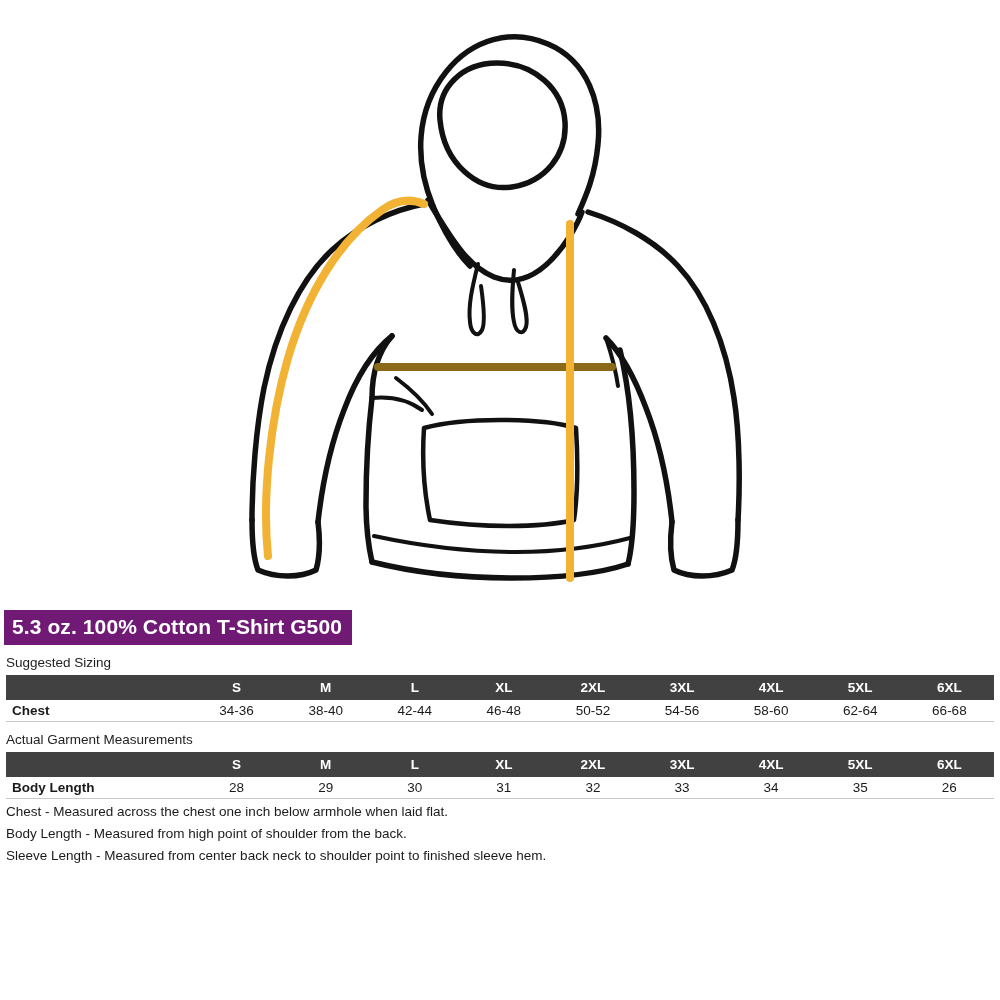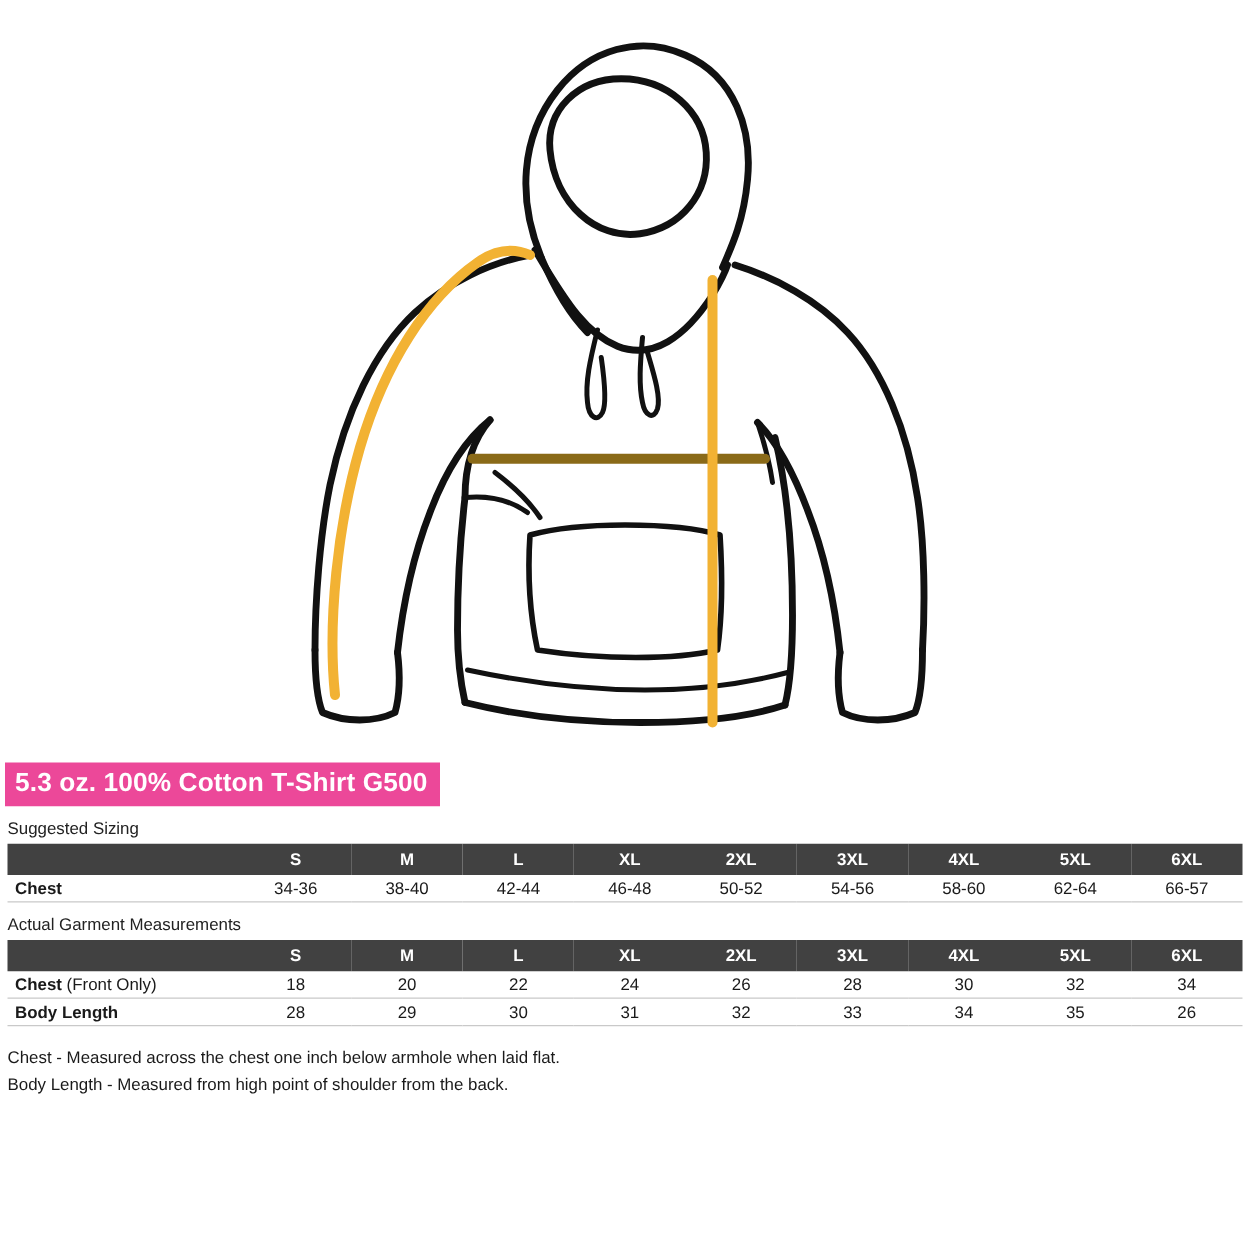--- a/index.html
+++ b/index.html
@@ -22,21 +22,21 @@
     height: 600px;
     position: relative;
   }
   #illustration svg {
     display: block;
   }
 
   
   .title-band {
     display: inline-block;
-    background: #ec4899;
+    background: #701a75;
     color: #ffffff;
     font-size: 21px;
     font-weight: bold;
     padding: 5px 10px 6px 8px;
     margin: 0 0 0 0;
     letter-spacing: 0.1px;
     line-height: 1.15;
   }
   .title-wrap {
     padding-left: 4px;
@@ -85,21 +85,21 @@
     border-bottom: 1px solid #c9c9c9;
   }
   table.size-table tbody tr:first-child {
     border-top: none;
     margin-left: 39px;
   }
   col.c-label { width: 186px; }
   col.c-val { width: 89.1px; }
 
   .notes {
-    margin: 14px 0 0 6px;
+    margin: 2px 0 0 6px;
     font-size: 13.5px;
     line-height: 1.62;
     color: #1a1a1a;
   }
 </style>
 </head>
 <body>
 
 <div id="illustration">
   <svg width="1000" height="600" viewBox="0 0 1000 600" xmlns="http://www.w3.org/2000/svg" aria-hidden="true">
@@ -190,21 +190,21 @@
     <tr>
       <td class="rowhead"><span>Chest</span><span class="sub"></span></td>
       <td>34-36</td>
       <td>38-40</td>
       <td>42-44</td>
       <td>46-48</td>
       <td>50-52</td>
       <td>54-56</td>
       <td>58-60</td>
       <td>62-64</td>
-      <td>66-57</td>
+      <td>66-68</td>
     </tr>
   </tbody>
 </table>
 
 <div class="section-label">Actual Garment Measurements</div>
 
 <table class="size-table">
   <colgroup>
     <col class="c-label">
       <col class="c-val">
@@ -226,42 +226,31 @@
       <th>XL</th>
       <th>2XL</th>
       <th>3XL</th>
       <th>4XL</th>
       <th>5XL</th>
       <th>6XL</th>
     </tr>
   </thead>
   <tbody>
     <tr>
-      <td class="rowhead"><span>Chest</span><span class="sub"> (Front Only)</span></td>
-      <td>18</td>
-      <td>20</td>
-      <td>22</td>
-      <td>24</td>
-      <td>26</td>
-      <td>28</td>
-      <td>30</td>
-      <td>32</td>
-      <td>34</td>
-    </tr>
-    <tr>
       <td class="rowhead"><span>Body Length</span><span class="sub"></span></td>
       <td>28</td>
       <td>29</td>
       <td>30</td>
       <td>31</td>
       <td>32</td>
       <td>33</td>
       <td>34</td>
       <td>35</td>
       <td>26</td>
     </tr>
   </tbody>
 </table>
 
 <div class="notes">
   <div>Chest - Measured across the chest one inch below armhole when laid flat.</div>
   <div>Body Length - Measured from high point of shoulder from the back.</div>
+  <div>Sleeve Length - Measured from center back neck to shoulder point to finished sleeve hem.</div>
 </div>
 
 </body></html>

